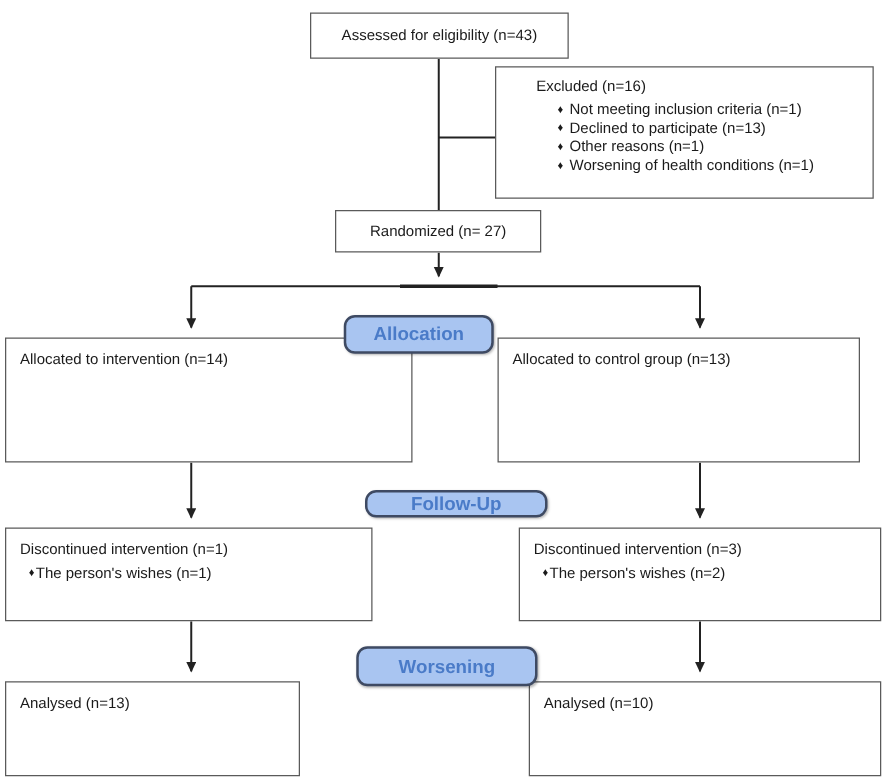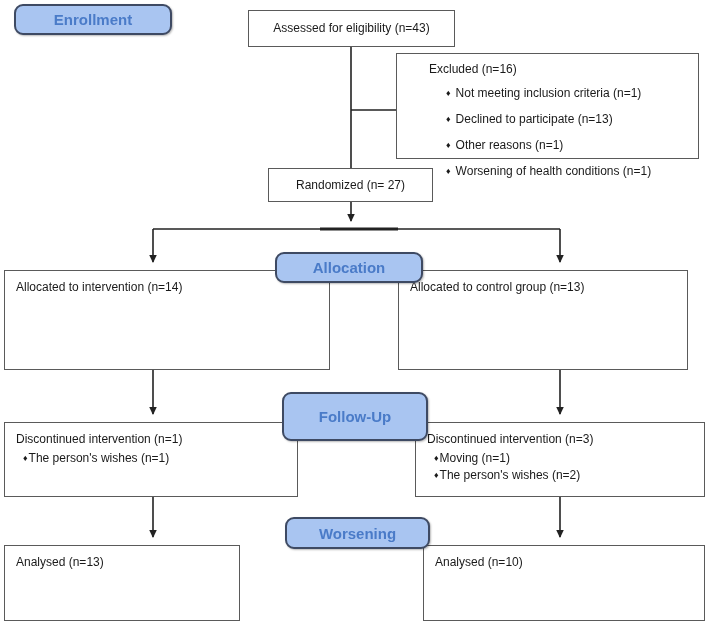--- a/index.html
+++ b/index.html
@@ -38,33 +38,33 @@
     border:2px solid var(--badge-border);
     border-radius:9px;
     box-sizing:border-box;
     display:flex;align-items:center;justify-content:center;
     color:var(--badge-text);
     font-size:15px;font-weight:bold;
     z-index:3;
     box-shadow:1px 1px 2px rgba(0,0,0,0.28);
   }
   ul.bullets{margin:3px 0 0 0;padding:0;list-style:none;}
-  ul.bullets li{padding-left:17px;line-height:26px;}
+  ul.bullets li{padding-left:17px;line-height:15px;}
   ul.bullets.tight li{padding-left:7px;line-height:17px;}
   .glyph{font-size:9px;margin-right:5px;vertical-align:1px;}
   ul.bullets.tight .glyph{margin-right:1px;}
   
   #badge-enrollment{left:14px;top:4px;width:158px;height:31px;}
   #box-assessed{left:248px;top:10px;width:207px;height:37px;}
   #box-excluded{left:396px;top:53px;width:303px;height:106px;padding-top:8px;padding-left:32px;}
   #box-randomized{left:268px;top:168px;width:165px;height:34px;}
-  #badge-allocation{left:275px;top:252px;width:148px;height:31px;}
+  #badge-allocation{left:275px;top:252px;width:120px;height:31px;}
   #box-alloc-left{left:4px;top:270px;width:326px;height:100px;}
   #box-alloc-right{left:398px;top:270px;width:290px;height:100px;}
-  #badge-followup{left:282px;top:392px;width:146px;height:49px;}
+  #badge-followup{left:292px;top:392px;width:146px;height:22px;}
   #box-fu-left{left:4px;top:422px;width:294px;height:75px;}
   #box-fu-right{left:415px;top:422px;width:290px;height:75px;}
   #badge-analysis{left:285px;top:517px;width:145px;height:32px;}
   #box-an-left{left:4px;top:545px;width:236px;height:76px;}
   #box-an-right{left:423px;top:545px;width:282px;height:76px;}
 </style>
 </head>
 <body>
 
 <div class="canvas">
@@ -88,23 +88,20 @@
     <line x1="153" y1="229" x2="153" y2="262" stroke="#222222" stroke-width="1.6" marker-end="url(#arrow)"></line>
     <line x1="560" y1="229" x2="560" y2="262" stroke="#222222" stroke-width="1.6" marker-end="url(#arrow)"></line>
 
     <line x1="153" y1="370" x2="153" y2="414" stroke="#222222" stroke-width="1.6" marker-end="url(#arrow)"></line>
     <line x1="560" y1="370" x2="560" y2="414" stroke="#222222" stroke-width="1.6" marker-end="url(#arrow)"></line>
 
     <line x1="153" y1="497" x2="153" y2="537" stroke="#222222" stroke-width="1.6" marker-end="url(#arrow)"></line>
     <line x1="560" y1="497" x2="560" y2="537" stroke="#222222" stroke-width="1.6" marker-end="url(#arrow)"></line>
   </svg>
 
-  <div class="badge" id="badge-enrollment">
-    <span>Enrollment</span>
-  </div>
   <div class="badge" id="badge-allocation">
     <span>Allocation</span>
   </div>
   <div class="badge" id="badge-followup">
     <span>Follow-Up</span>
   </div>
   <div class="badge" id="badge-analysis">
     <span>Worsening</span>
   </div>
 
@@ -135,21 +132,20 @@
 
   <div class="box toptext" id="box-fu-left">
     <div>Discontinued intervention (n=1)</div>
     <ul class="bullets tight">
       <li><span class="glyph">♦</span><span>The person's wishes (n=1)</span></li>
     </ul>
   </div>
   <div class="box toptext" id="box-fu-right">
     <div>Discontinued intervention (n=3)</div>
     <ul class="bullets tight">
-      <li><span class="glyph">♦</span><span>Moving (n=1)</span></li>
       <li><span class="glyph">♦</span><span>The person's wishes (n=2)</span></li>
     </ul>
   </div>
 
   <div class="box toptext" id="box-an-left">
     <div>Analysed (n=13)</div>
   </div>
   <div class="box toptext" id="box-an-right">
     <div>Analysed (n=10)</div>
   </div>

